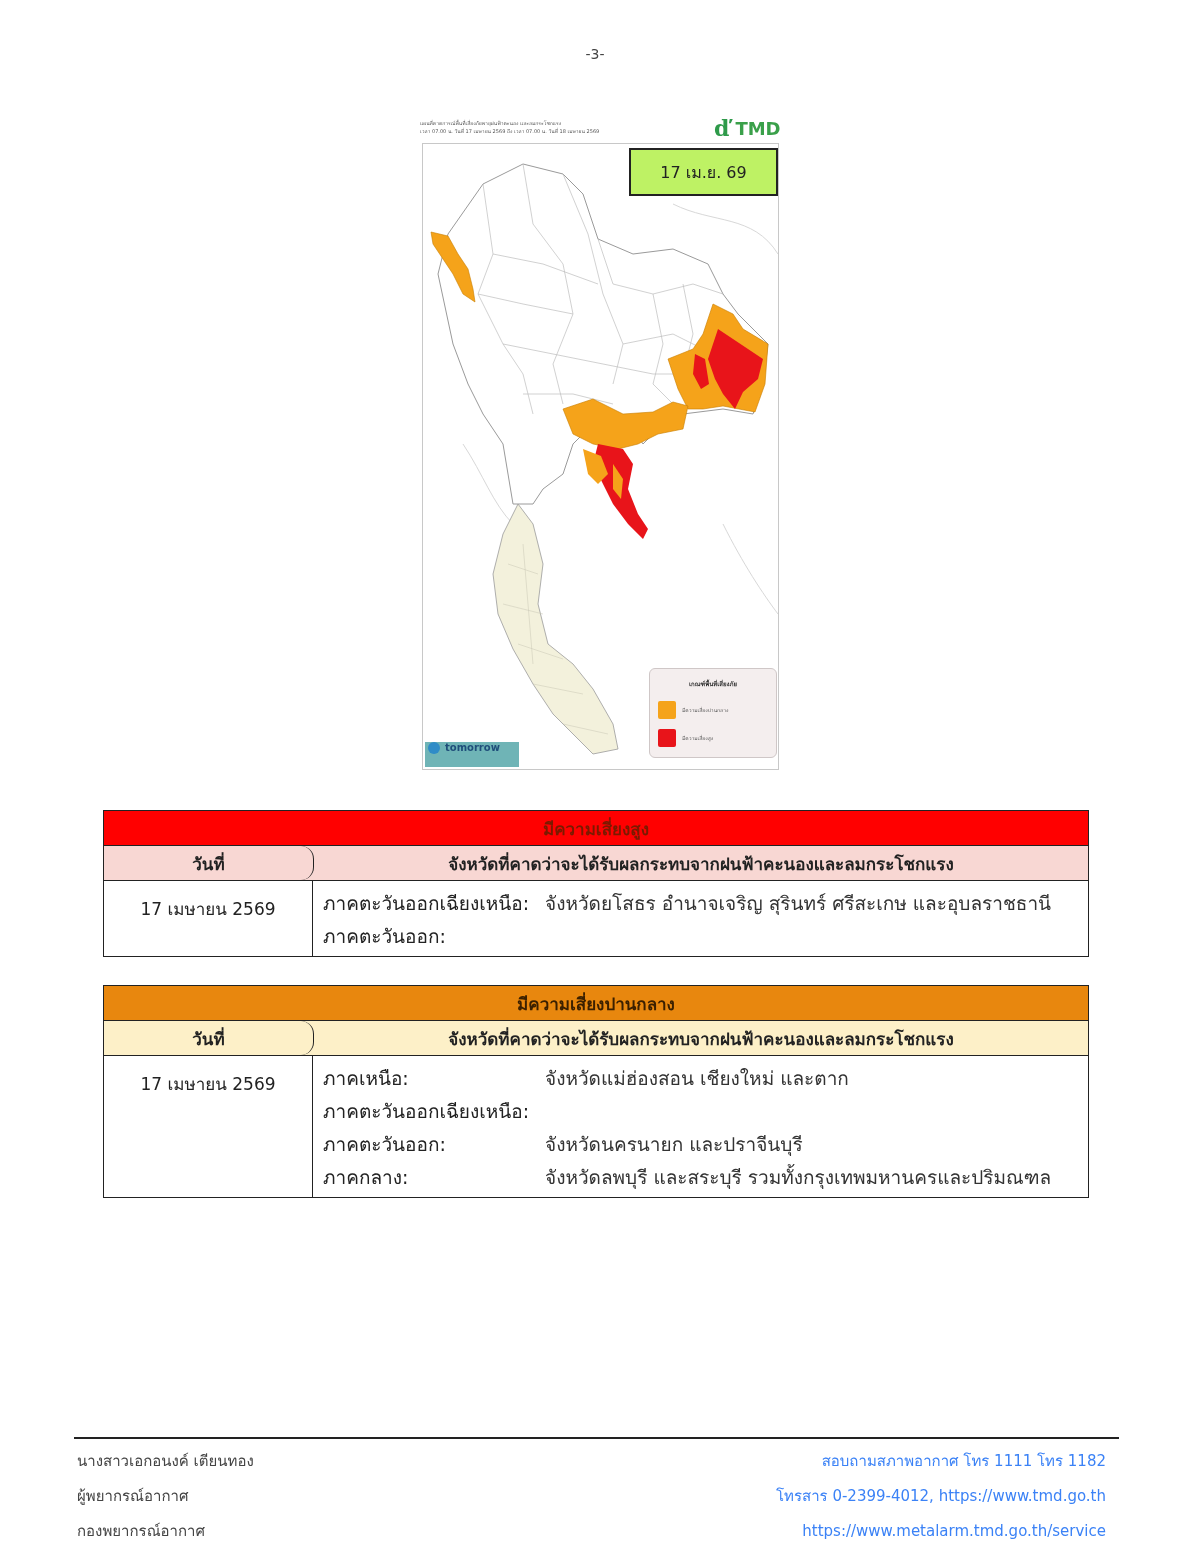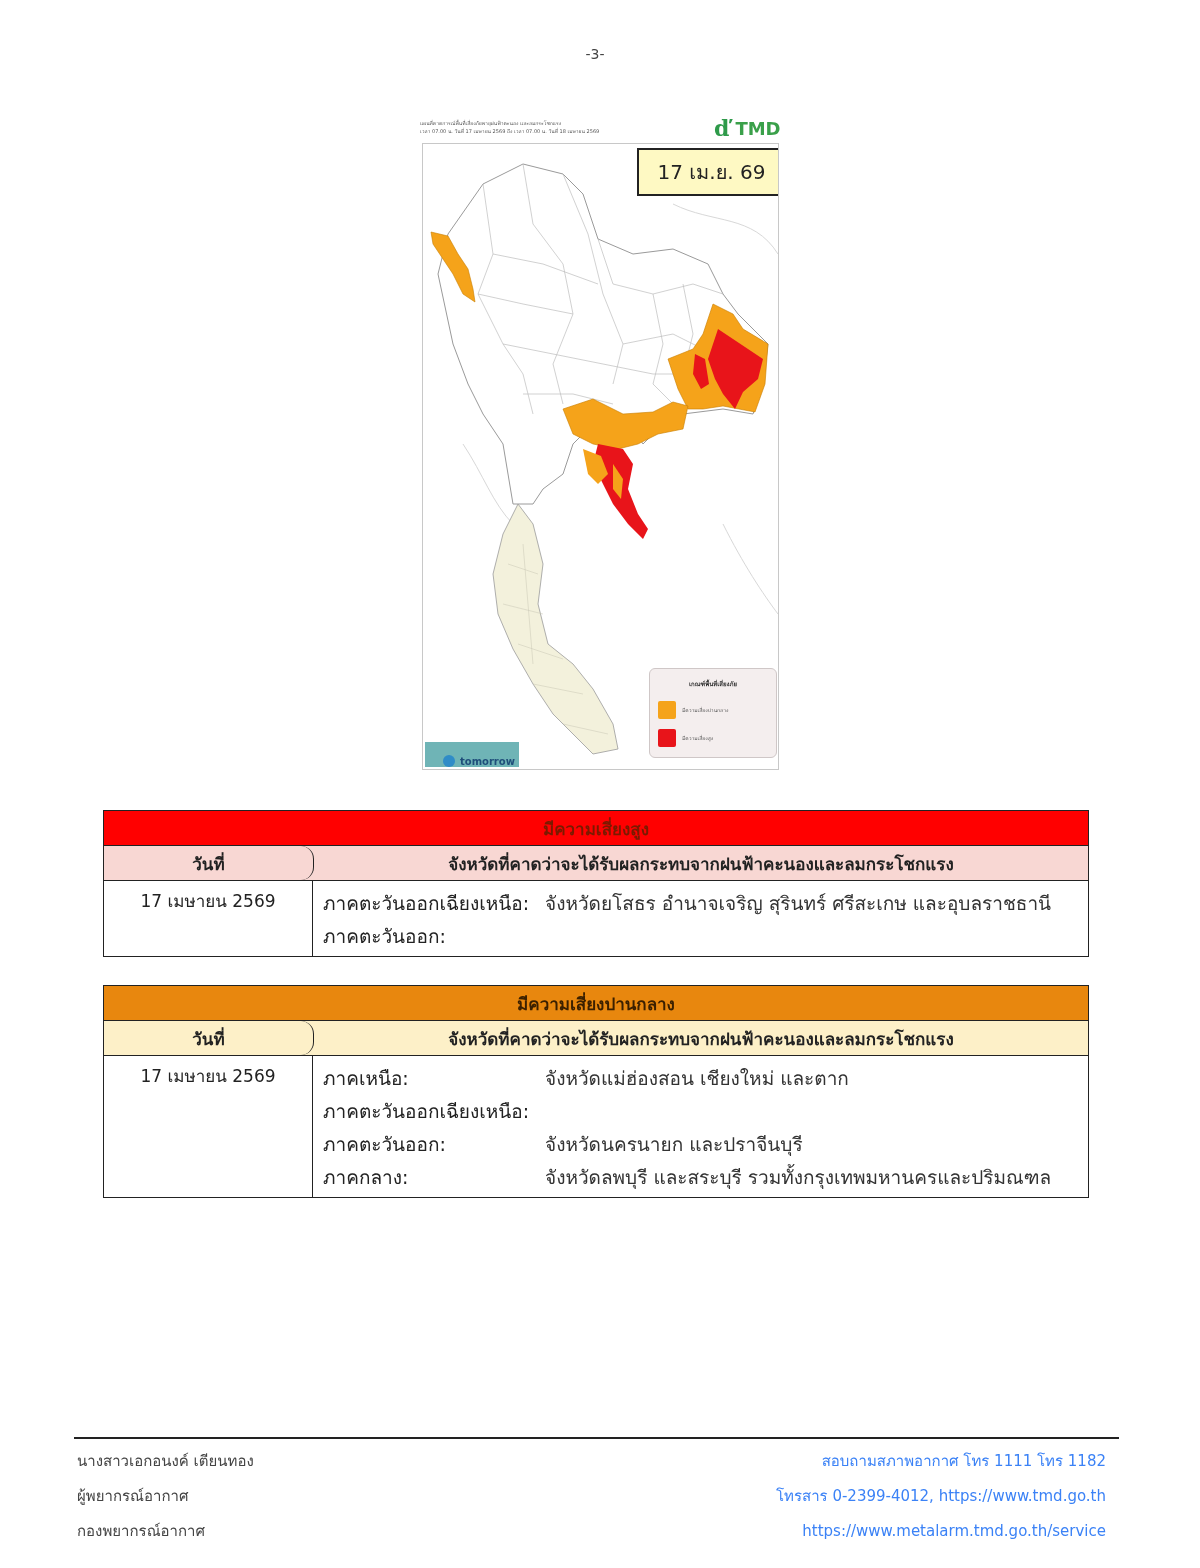--- a/index.html
+++ b/index.html
@@ -8,38 +8,38 @@
   .page-num { position:absolute; left:0; width:1190px; top:46px; text-align:center; font-size:14px; color:#444; }
 
   
   .map-frame { position:absolute; left:420px; top:113px; width:358px; height:655px; background:#fff; }
   .map-hdr { position:absolute; left:0; top:0; width:300px; height:30px; font-size:5px; line-height:8px; color:#555; padding-top:6px; }
   .map-hdr div { white-space:nowrap; overflow:hidden; }
   .logos { position:absolute; right:0; top:2px; width:64px; height:26px; display:flex; align-items:center; gap:6px; }
   .logo-f { color:#2e9a4a; font-size:22px; font-weight:bold; font-family:"DejaVu Serif",serif; line-height:1; }
   .logo-tmd { color:#3aa04a; font-size:18px; font-weight:bold; }
   .map-body { position:absolute; left:2px; top:30px; width:355px; height:625px; border:1px solid #c8c8c8; background:#fff; overflow:hidden; }
-  .date-box { position:absolute; left:214px; top:4px; width:145px; height:44px; border:2px solid #222; background:#fef9c3;
-              display:flex; align-items:center; justify-content:center; font-size:20px; font-weight:500; color:#222; }
+  .date-box { position:absolute; left:206px; top:4px; width:145px; height:44px; border:2px solid #222; background:#bef264;
+              display:flex; align-items:center; justify-content:center; font-size:16px; font-weight:500; color:#222; }
   .legend { position:absolute; left:226px; top:524px; width:126px; height:88px; background:#f4eeee; border:1px solid #cfc7c7; border-radius:6px; }
   .legend-title { position:absolute; left:0; right:0; top:10px; text-align:center; font-size:6px; font-weight:bold; color:#333; }
   .lg-row { position:absolute; left:8px; display:flex; align-items:center; gap:6px; font-size:5px; color:#555; }
   .lg-sw { width:18px; height:18px; border-radius:2px; }
-  .tomorrow { position:absolute; left:2px; top:598px; width:94px; height:25px; background:#6fb4b6; display:flex; align-items:flex-end; gap:5px; padding-left:18px; box-sizing:border-box; }
+  .tomorrow { position:absolute; left:2px; top:598px; width:94px; height:25px; background:#6fb4b6; display:flex; align-items:flex-start; gap:5px; padding-left:3px; box-sizing:border-box; }
   .tm-dot { width:12px; height:12px; border-radius:50%; background:#2f8cc7; }
   .tm-label { font-size:10px; color:#1f4e7a; font-weight:bold; }
 
   
   .risk-table { position:absolute; left:103px; width:986px; border:1.5px solid #222; box-sizing:border-box; }
   .rt-title { height:34px; display:flex; align-items:center; justify-content:center; font-size:17px; font-weight:bold; border-bottom:1px solid #222; }
   .rt-head { display:flex; height:34px; border-bottom:1.5px solid #222; font-weight:bold; font-size:17px; }
   .rt-head .c1 { width:209px; border-right:1.5px solid #222; display:flex; align-items:center; justify-content:center;border-radius:13px; }
   .rt-head .c2 { flex:1; display:flex; align-items:center; justify-content:center; }
   .rt-body { display:flex; }
-  .rt-body .c1 { width:209px; border-right:1.5px solid #222; font-size:17px; text-align:center; padding-top:6px; box-sizing:border-box; }
+  .rt-body .c1 { width:209px; border-right:1.5px solid #222; font-size:17px; text-align:center; padding-top:14px; box-sizing:border-box; }
   .rt-body .c2 { flex:1; padding:5px 0 4px 10px; box-sizing:border-box; }
   .line { display:flex; height:33px; align-items:center; font-size:19px; }
   .region { width:222px; flex:none; color:#222; }
   .provs { color:#333; white-space:nowrap; }
 
   .high .rt-title { background:#ff0000; color:#7a1a00; }
   .high .rt-head { background:#f8d7d3; }
   .mid .rt-title { background:#e8870e; color:#3b2000; }
   .mid .rt-head { background:#fdf0c8; }
 

